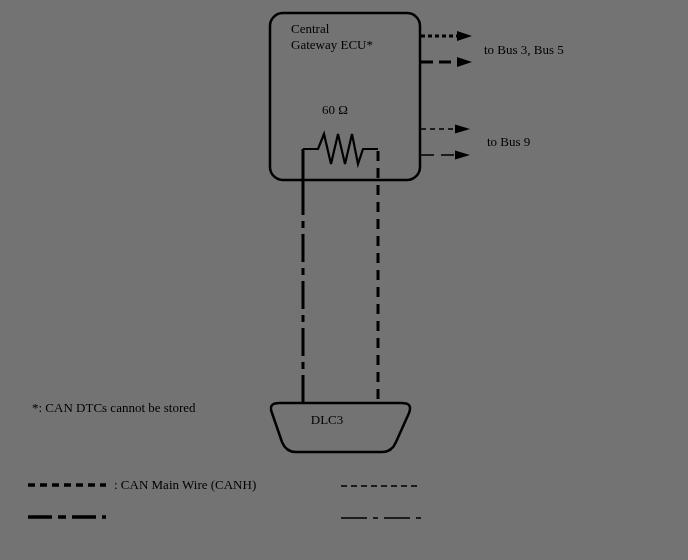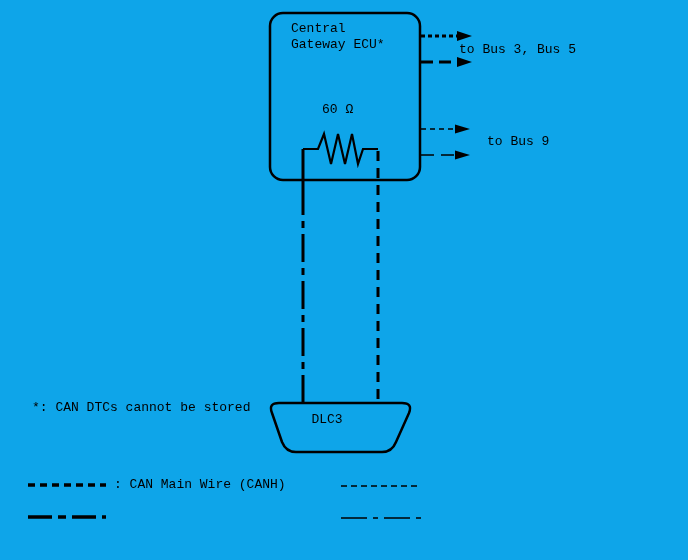--- a/index.html
+++ b/index.html
@@ -4,22 +4,22 @@
 <style>
   html, body {
     margin: 0;
     padding: 0;
     background: #ffffff;
   }
   .canvas {
     position: relative;
     width: 688px;
     height: 560px;
-    background: #0ea5e9;
-    font-family: Liberation Mono, monospace;
+    background: #737373;
+    font-family: Liberation Serif, serif;
     color: #000000;
     overflow: hidden;
   }
   .linework {
     position: absolute;
     left: 0;
     top: 0;
   }
   .txt {
     position: absolute;
@@ -30,21 +30,21 @@
   .ecu-label {
     left: 291px;
     top: 21px;
     white-space: pre-line;
   }
   .resistor-value {
     left: 322px;
     top: 102px;
   }
   .bus35-label {
-    left: 459px;
+    left: 484px;
     top: 42px;
   }
   .bus2-label {
     left: 487px;
     top: 134px;
   }
   .dlc3-label {
     left: 256px;
     top: 412px;
     width: 142px;

